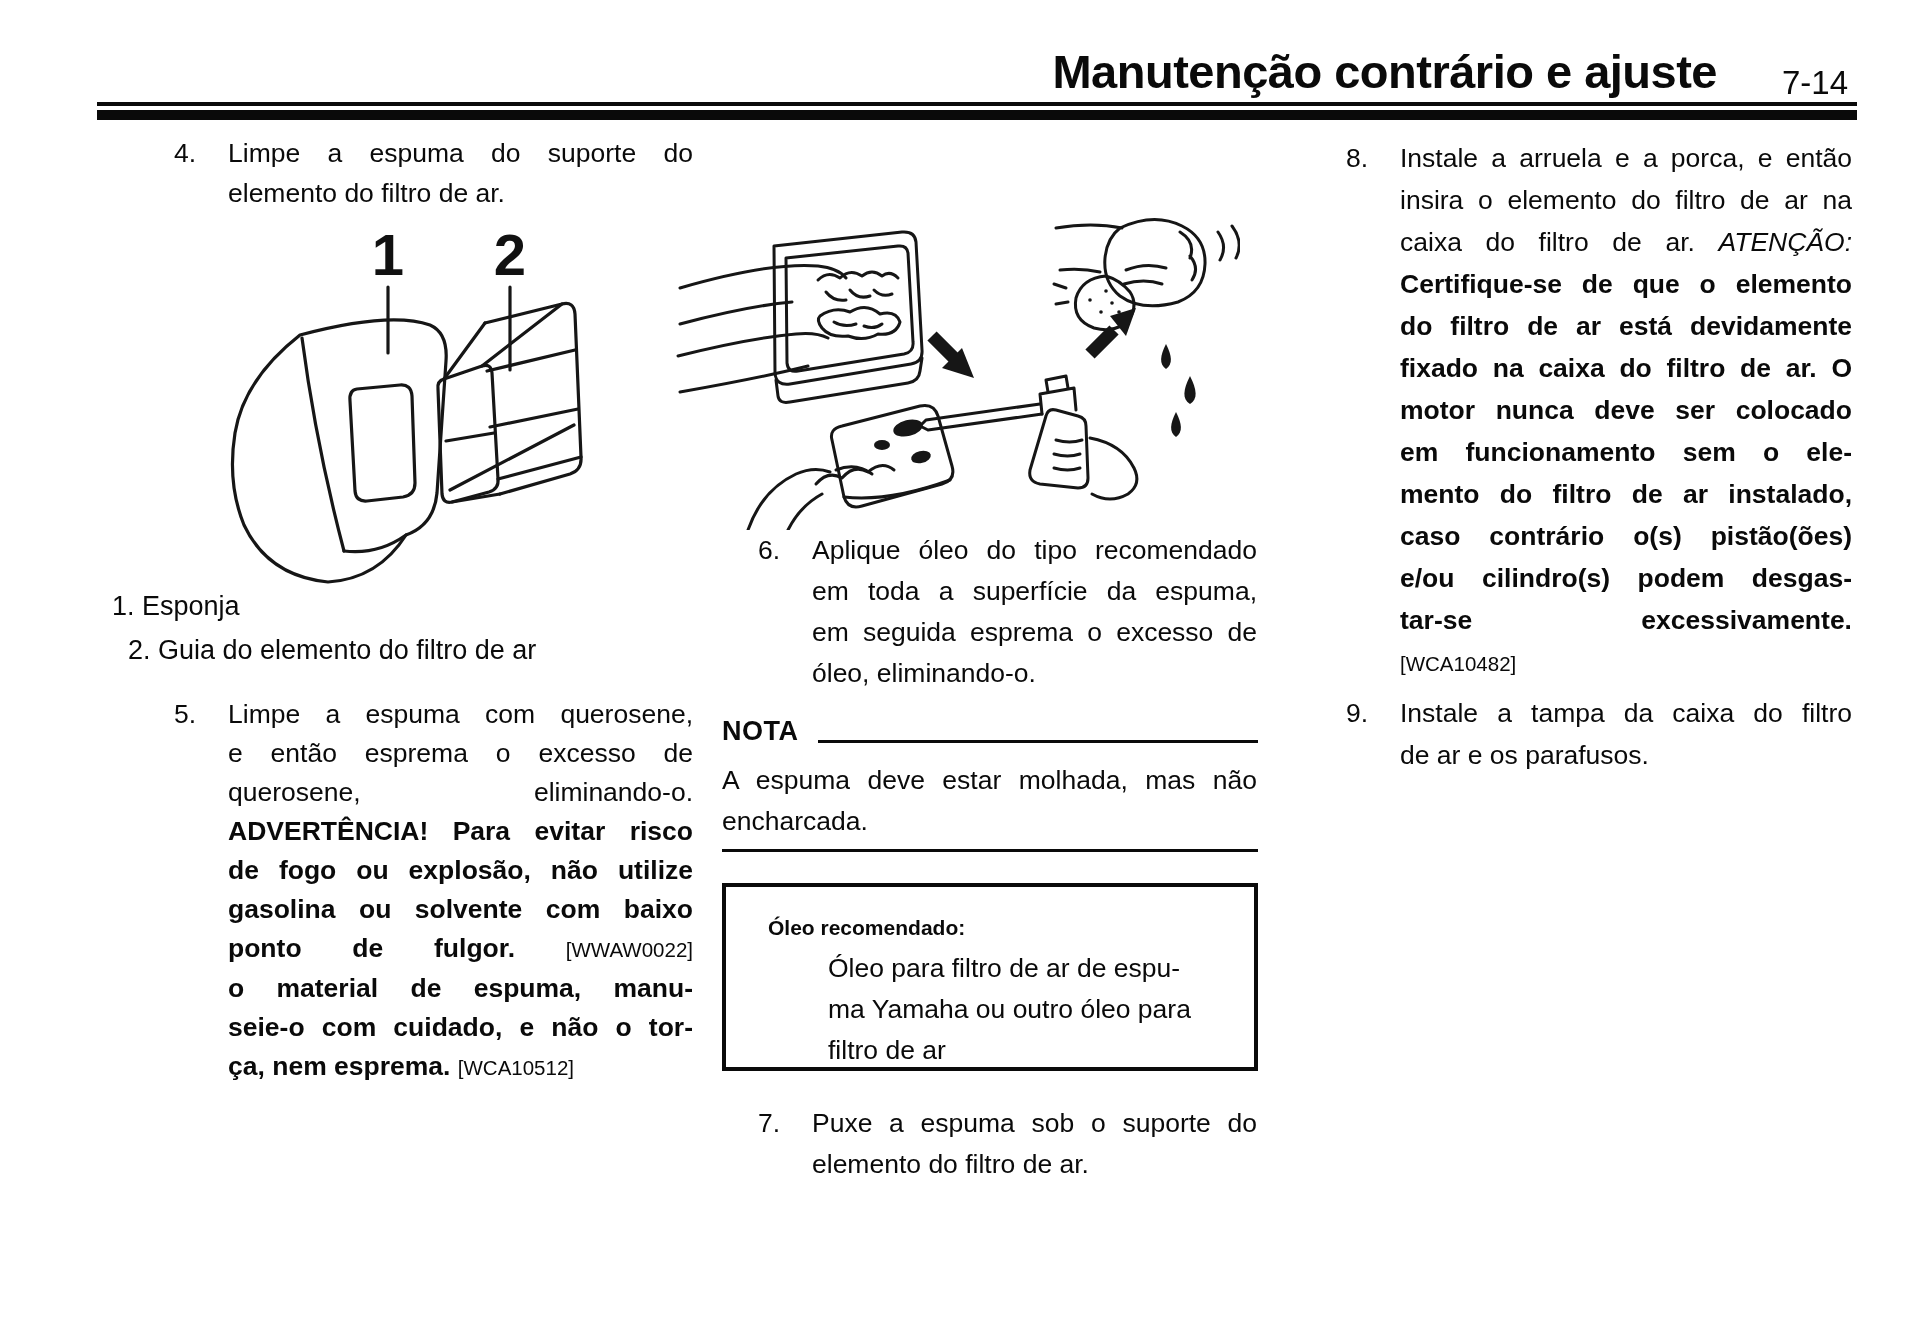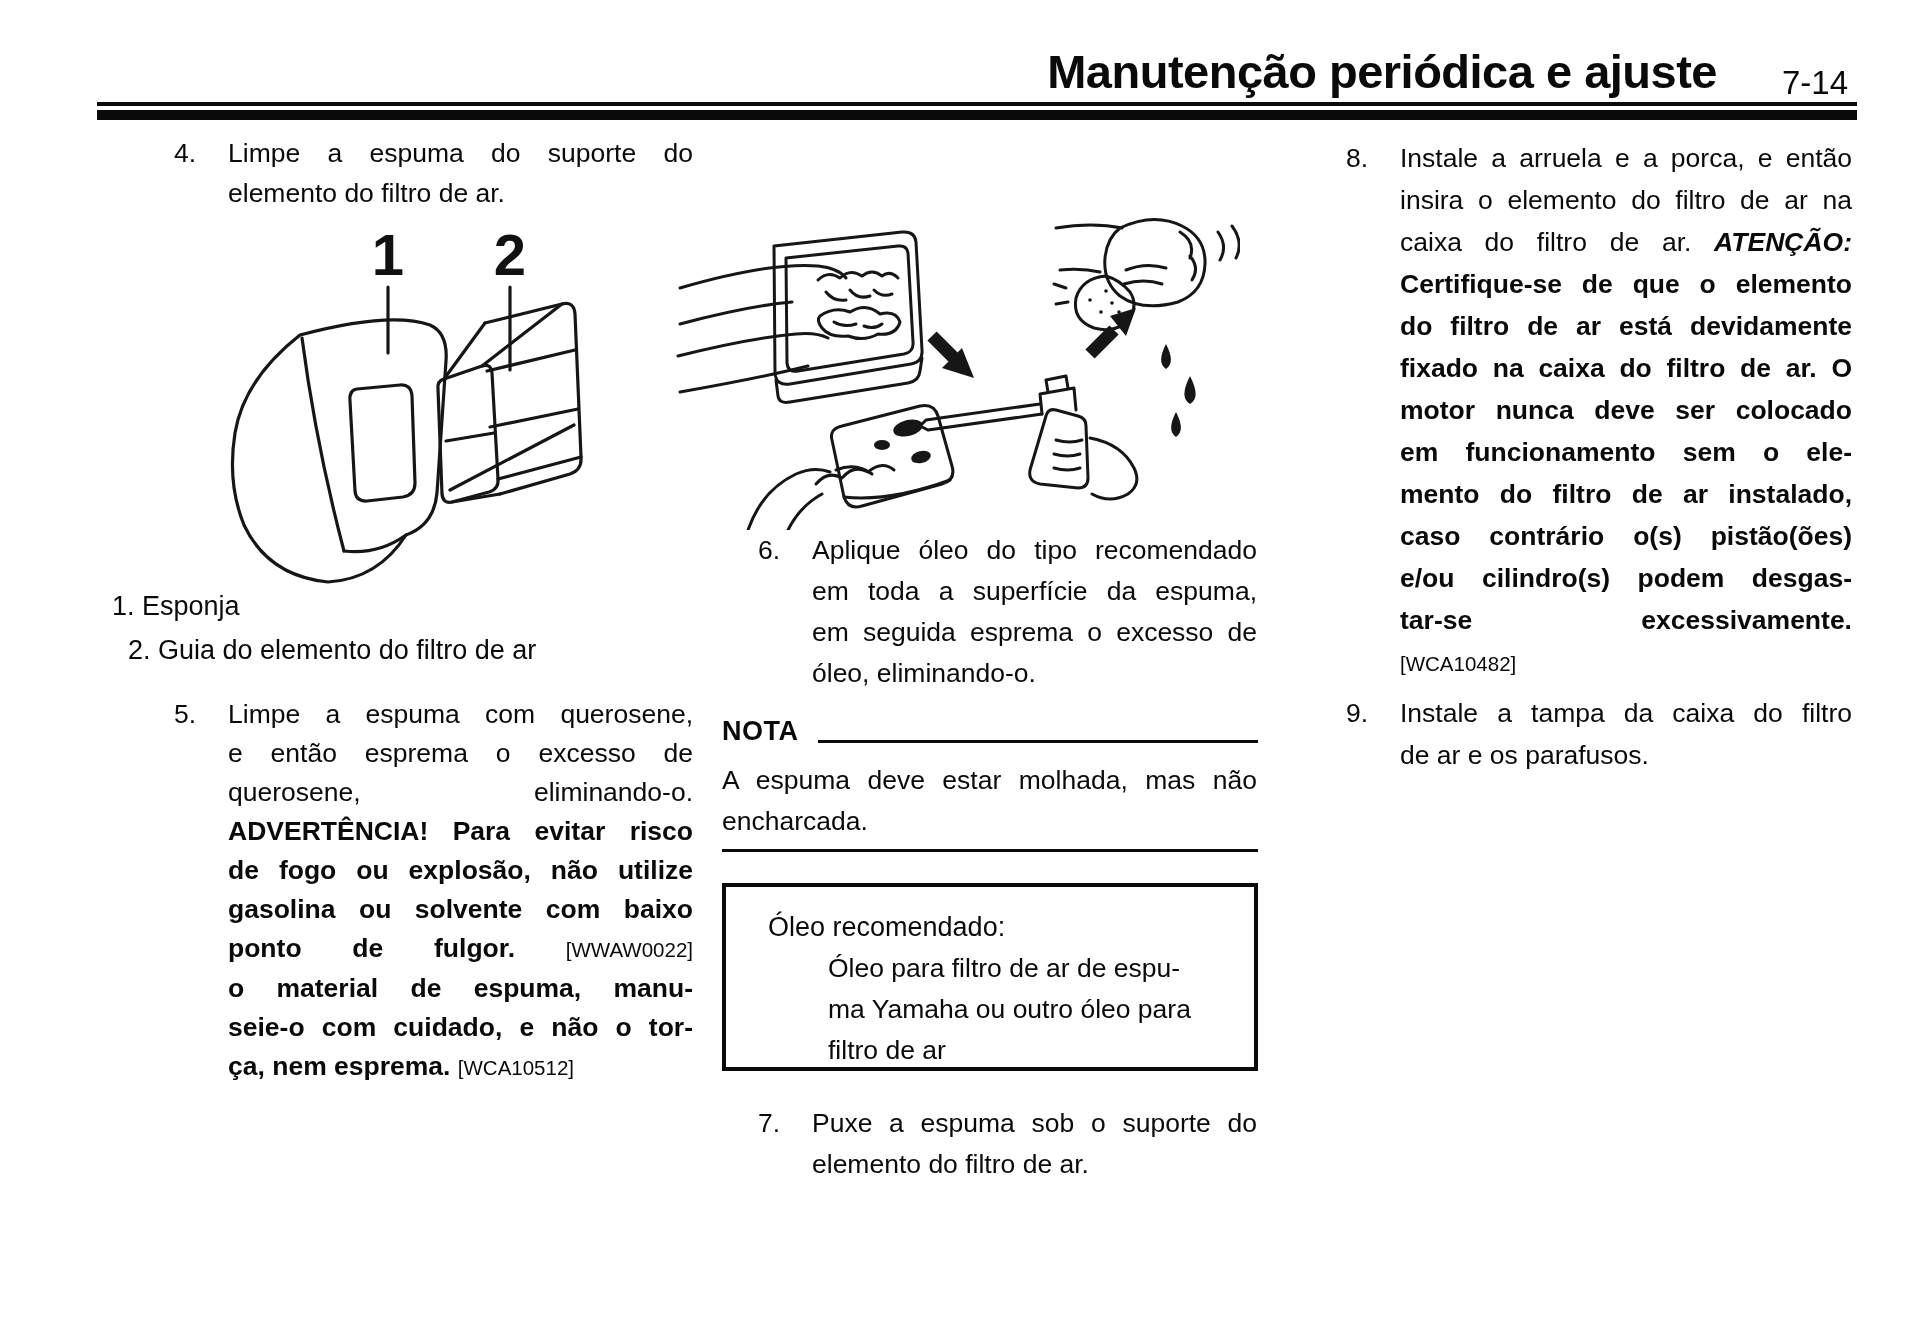--- a/index.html
+++ b/index.html
@@ -14,42 +14,42 @@
   .rule-thin{position:absolute;left:97px;top:102px;width:1760px;height:4px;background:#0a0a0a;}
   .rule-thick{position:absolute;left:97px;top:110px;width:1760px;height:10px;background:#0a0a0a;}
   
   .step{position:absolute;font-size:26.5px;line-height:40px;}
   .stepnum{position:absolute;left:-54px;top:0;}
   .richblock .tline{text-align:justify;text-align-last:justify;}
   .richblock .tline:last-child{text-align-last:auto;}
   .nojust .tline{text-align:left;text-align-last:auto;}
   .seg-r{font-weight:normal;}
   .seg-b{font-weight:bold;}
-  .seg-bi{font-weight:bold;font-style:italic;}
+  .seg-bi{font-weight:normal;font-style:italic;}
   .seg-c{font-size:20.5px;font-weight:normal;font-style:normal;}
   
   .caption{position:absolute;font-size:27px;line-height:44px;}
   
   .note-head{position:absolute;left:722px;top:716px;font-size:27px;font-weight:bold;letter-spacing:0.5px;}
   .note-head-rule{position:absolute;left:818px;top:740px;width:440px;height:3px;background:#0a0a0a;}
   .note-body{position:absolute;left:722px;top:760px;width:535px;font-size:26.5px;line-height:41px;}
   .note-end-rule{position:absolute;left:722px;top:849px;width:536px;height:3px;background:#0a0a0a;}
   
   .oilbox{position:absolute;left:722px;top:883px;width:528px;height:180px;border:4px solid #0a0a0a;}
-  .oilbox-title{margin:20px 12px 0 42px;font-size:27px;font-weight:normal;line-height:41px;}
+  .oilbox-title{margin:20px 12px 0 42px;font-size:21px;font-weight:bold;line-height:41px;}
   .oilbox-lines{margin-left:102px;font-size:26.5px;line-height:41px;}
   .fig{position:absolute;}
   svg text{font-family:"Liberation Sans","DejaVu Sans",sans-serif;}
 </style>
 </head>
 <body>
 
 <div id="page">
 
-  <div class="title">Manutenção periódica e ajuste</div>
+  <div class="title">Manutenção contrário e ajuste</div>
   <div class="pagenum">7-14</div>
   <div class="rule-thin"></div>
   <div class="rule-thick"></div>
 
   <div class="step richblock" style="left:228px;top:133px;width:465px;">
     <span class="stepnum">4.</span>
     <div>
         <div class="tline"><span class="seg-r">Limpe a espuma do suporte do</span></div>
         <div class="tline"><span class="seg-r">elemento do filtro de ar.</span></div>
       </div>

